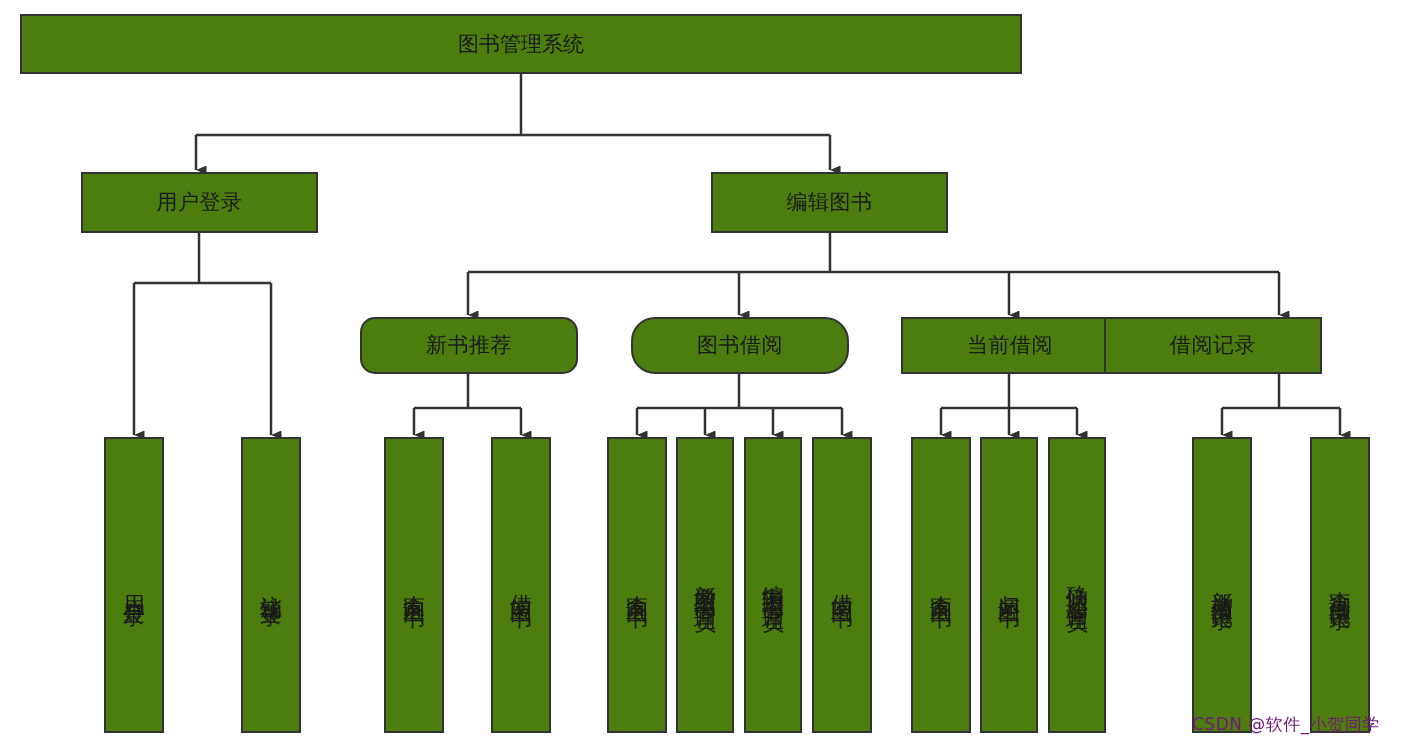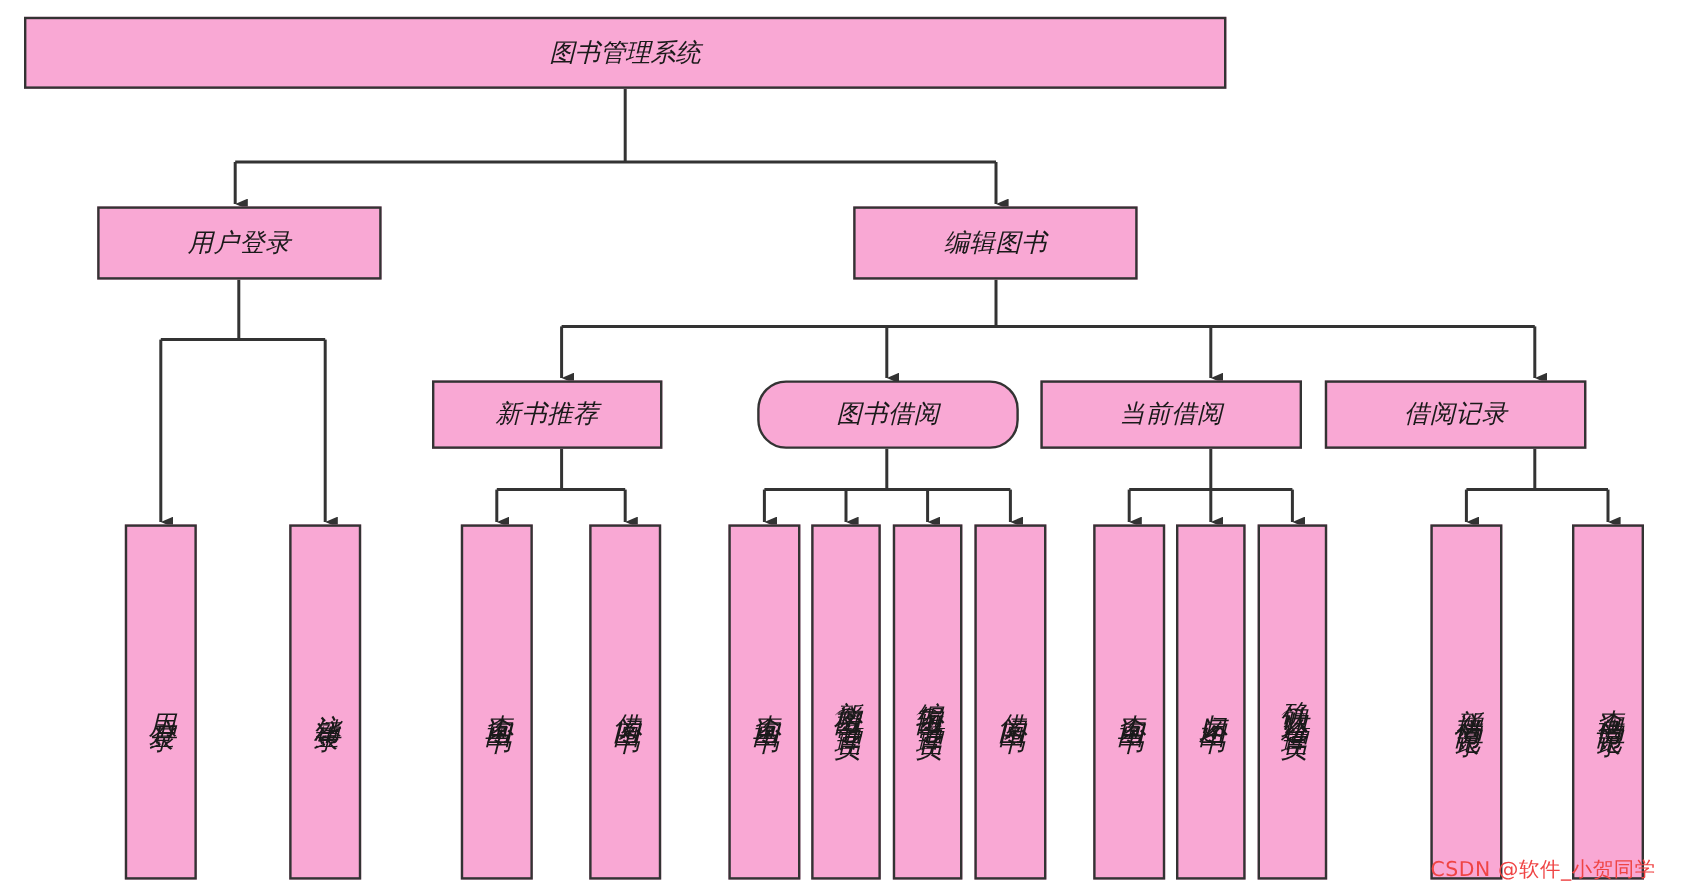--- a/index.html
+++ b/index.html
@@ -23,27 +23,26 @@
     left: 0;
     top: 0;
     width: 1405px;
     height: 747px;
     pointer-events: none;
   }
   .node {
     position: absolute;
     box-sizing: border-box;
     border: 2.5px solid #333333;
-    background: #f9a8d4;
+    background: #4d7c0f;
     display: flex;
     align-items: center;
     justify-content: center;
     color: #1a1a1a;
     text-align: right;
-    font-style: italic;
   }
   .node.h {
     font-size: 21px;
     line-height: 1.2;
     letter-spacing: 0.5px;
   }
   .node.root {
     font-size: 21px;
   }
   .node.leaf {
@@ -51,21 +50,21 @@
     text-orientation: upright;
     font-size: 22px;
     letter-spacing: 4px;
     padding: 4px 0;
   }
   .watermark {
     position: absolute;
     left: 1192px;
     top: 713px;
     font-size: 17px;
-    color: #ef4444;
+    color: #701a75;
     white-space: nowrap;
     letter-spacing: 0.5px;
   }
 </style>
 </head>
 <body>
 
 <div id="canvas">
 
   <svg class="wires" viewBox="0 0 1405 747" xmlns="http://www.w3.org/2000/svg">
@@ -118,23 +117,23 @@
       <path d="M1222,408 L1222,435" marker-end="url(#arrow)"></path>
       <path d="M1340,408 L1340,435" marker-end="url(#arrow)"></path>
     </g>
   </svg>
 
   <div class="node root" style="left:20px; top:14px; width:1002px; height:60px;">图书管理系统</div>
 
   <div class="node h" style="left:81px; top:172px; width:237px; height:61px;">用户登录</div>
   <div class="node h" style="left:711px; top:172px; width:237px; height:61px;">编辑图书</div>
 
-  <div class="node h" style="left:360px; top:317px; width:192px; height:57px;">新书推荐</div>
+  <div class="node h" style="left:360px; top:317px; width:218px; height:57px;border-radius:15px;">新书推荐</div>
   <div class="node h" style="left:631px; top:317px; width:218px; height:57px;border-radius:24px;">图书借阅</div>
-  <div class="node h" style="left:867px; top:317px; width:218px; height:57px;">当前借阅</div>
+  <div class="node h" style="left:901px; top:317px; width:218px; height:57px;">当前借阅</div>
   <div class="node h" style="left:1104px; top:317px; width:218px; height:57px;">借阅记录</div>
 
   <div class="node leaf" style="left:104px; top:437px; width:60px; height:296px;">用户登录</div>
   <div class="node leaf" style="left:241px; top:437px; width:60px; height:296px;">注销登录</div>
 
   <div class="node leaf" style="left:384px; top:437px; width:60px; height:296px;">查询图书</div>
   <div class="node leaf" style="left:491px; top:437px; width:60px; height:296px;">借阅图书</div>
 
   <div class="node leaf" style="left:607px; top:437px; width:60px; height:296px;">查询图书</div>
   <div class="node leaf" style="left:676px; top:437px; width:58px; height:296px;">新增图书（管理员）</div>

